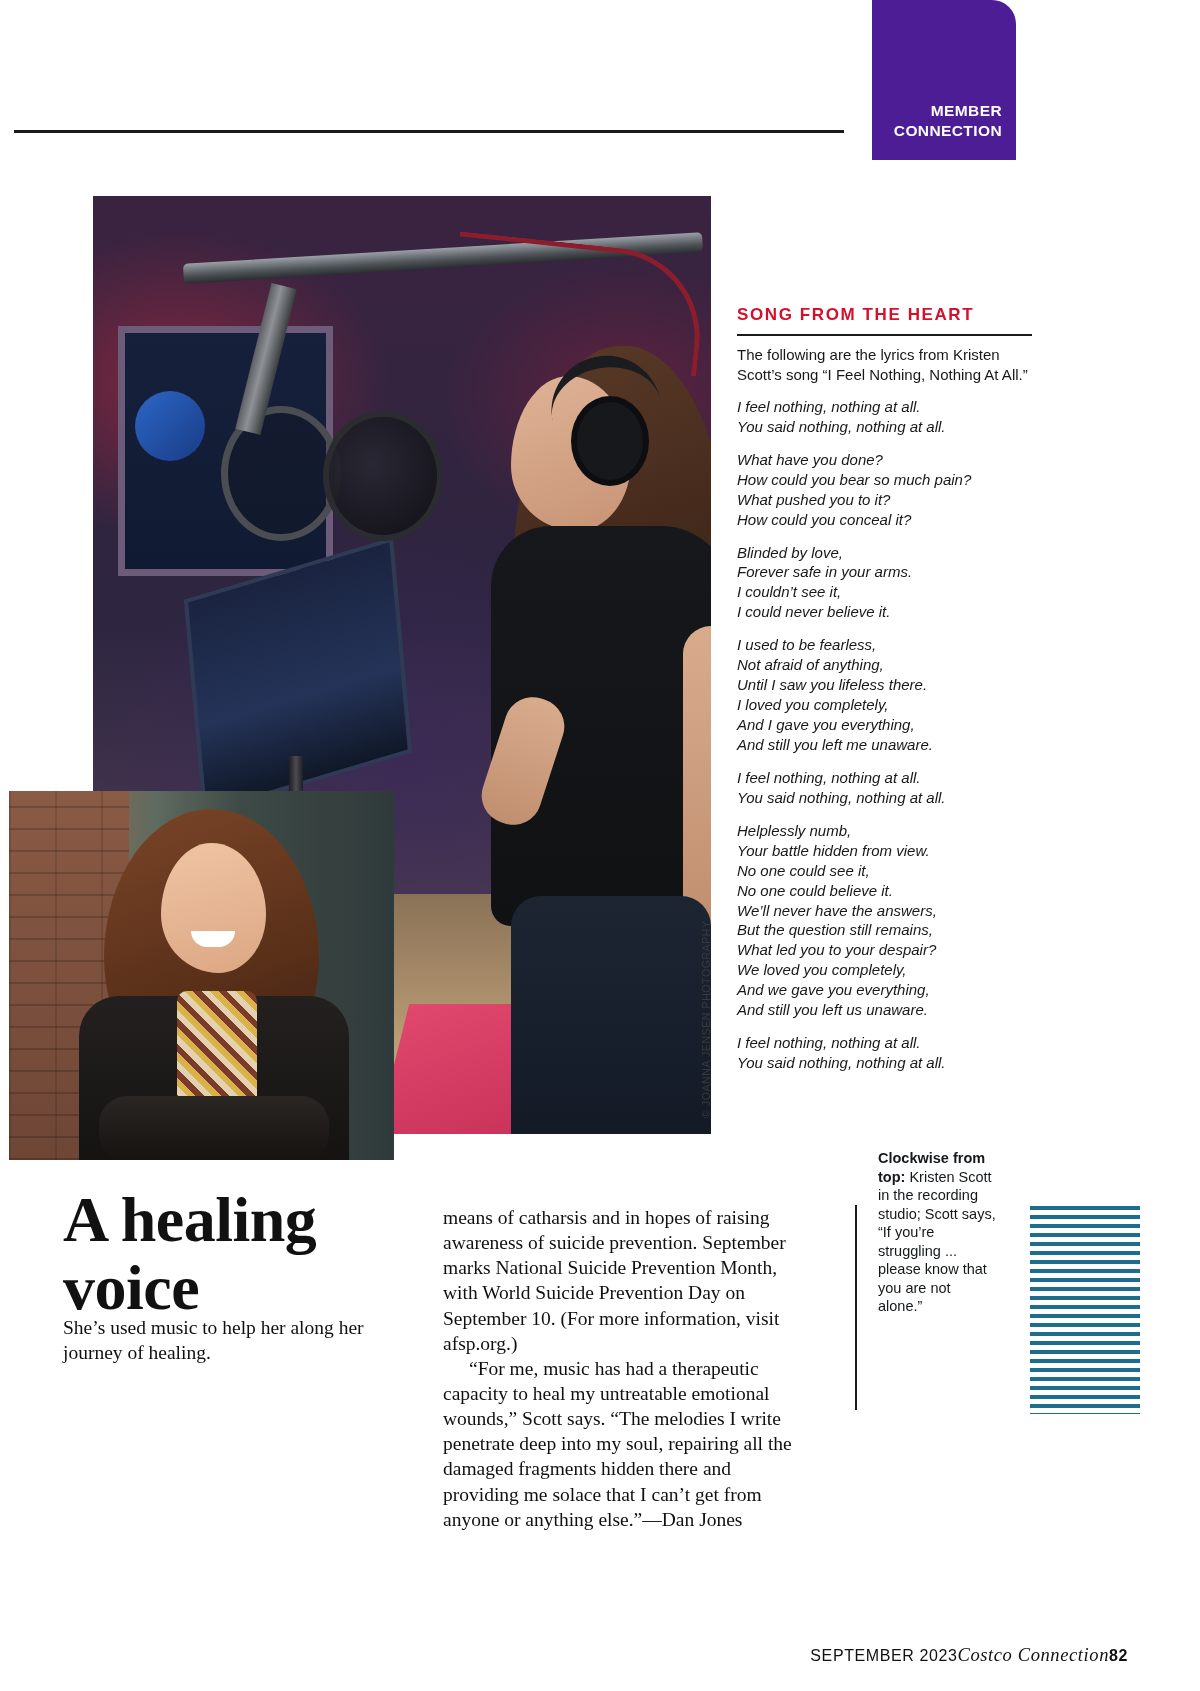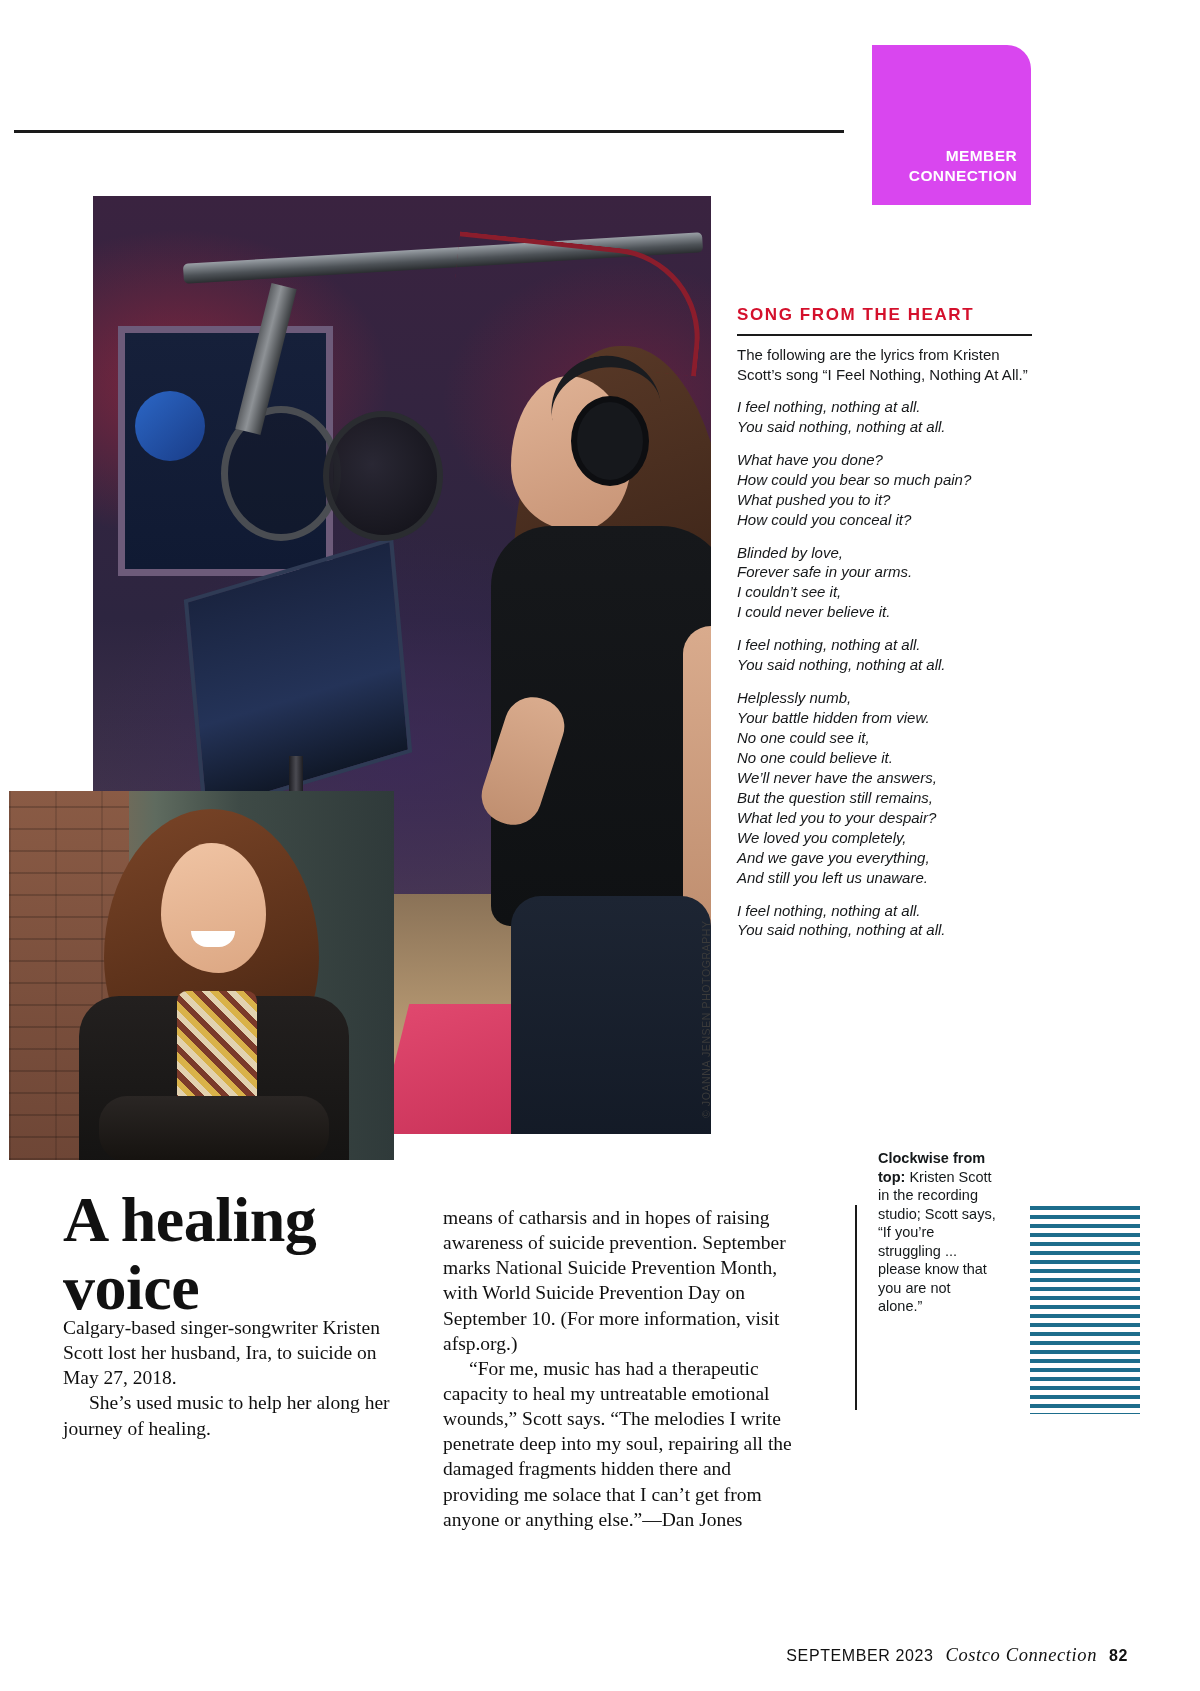--- a/index.html
+++ b/index.html
@@ -19,25 +19,24 @@
     left: 14px;
     top: 130px;
     width: 830px;
     height: 3px;
     background: #1a1a1a;
   }
   .member-tab {
     position: absolute;
     left: 872px;
     top: 0px;
-    width: 159px;
+    width: 144px;
     height: 160px;
-    background: #d946ef;
+    background: #4c1d95;
     border-top-right-radius: 24px;
-    margin-top: 45px;
   }
   .member-tab .label {
     position: absolute;
     left: 0;
     right: 14px;
     bottom: 20px;
     text-align: right;
     color: #ffffff;
     font-family: "Liberation Sans", sans-serif;
     font-weight: bold;
@@ -340,21 +339,21 @@
     padding-right: 72px;
     font-family: "Liberation Sans", sans-serif;
     font-size: 16px;
     letter-spacing: .6px;
     color: #111;
   }
   .footer .mag {
     font-family: "Liberation Serif", serif;
     font-style: italic;
     font-size: 18.5px;
-    margin: 0 12px;
+    margin: 0 0;
   }
   .footer .pg { font-weight: bold; font-size: 16px; }
 </style>
 </head>
 <body>
 
 <div class="top-rule"></div>
 
 <div class="member-tab">
   <div class="label" style="white-space:pre-line">MEMBER
@@ -404,40 +403,45 @@
   <div class="lyric-stanza">I feel nothing, nothing at all.
 You said nothing, nothing at all.</div>
   <div class="lyric-stanza">What have you done?
 How could you bear so much pain?
 What pushed you to it?
 How could you conceal it?</div>
   <div class="lyric-stanza">Blinded by love,
 Forever safe in your arms.
 I couldn’t see it,
 I could never believe it.</div>
+  <div class="lyric-stanza">I used to be fearless,
+Not afraid of anything,
+Until I saw you lifeless there.
+I loved you completely,
+And I gave you everything,
+And still you left me unaware.</div>
   <div class="lyric-stanza">I feel nothing, nothing at all.
 You said nothing, nothing at all.</div>
   <div class="lyric-stanza">Helplessly numb,
 Your battle hidden from view.
 No one could see it,
 No one could believe it.
 We’ll never have the answers,
 But the question still remains,
 What led you to your despair?
 We loved you completely,
 And we gave you everything,
 And still you left us unaware.</div>
   <div class="lyric-stanza">I feel nothing, nothing at all.
 You said nothing, nothing at all.</div>
 </div>
 
 <div class="headline">A healing voice</div>
 
 <div class="col-left">
-  <p>Calgary-based singer-songwriter Kristen Scott lost her husband, Ira, to suicide on May 27, 2018.</p>
   <p>She’s used music to help her along her journey of healing.</p>
 </div>
 
 <div class="col-mid">
   <p>means of catharsis and in hopes of raising awareness of suicide prevention. September marks National Suicide Prevention Month, with World Suicide Prevention Day on September 10. (For more information, visit afsp.org.)</p>
   <p>“For me, music has had a therapeutic capacity to heal my untreatable emotional wounds,” Scott says. “The melodies I write penetrate deep into my soul, repairing all the damaged fragments hidden there and providing me solace that I can’t get from anyone or anything else.”—Dan Jones</p>
 </div>
 
 <div class="caption-rule"></div>
 <div class="caption">

